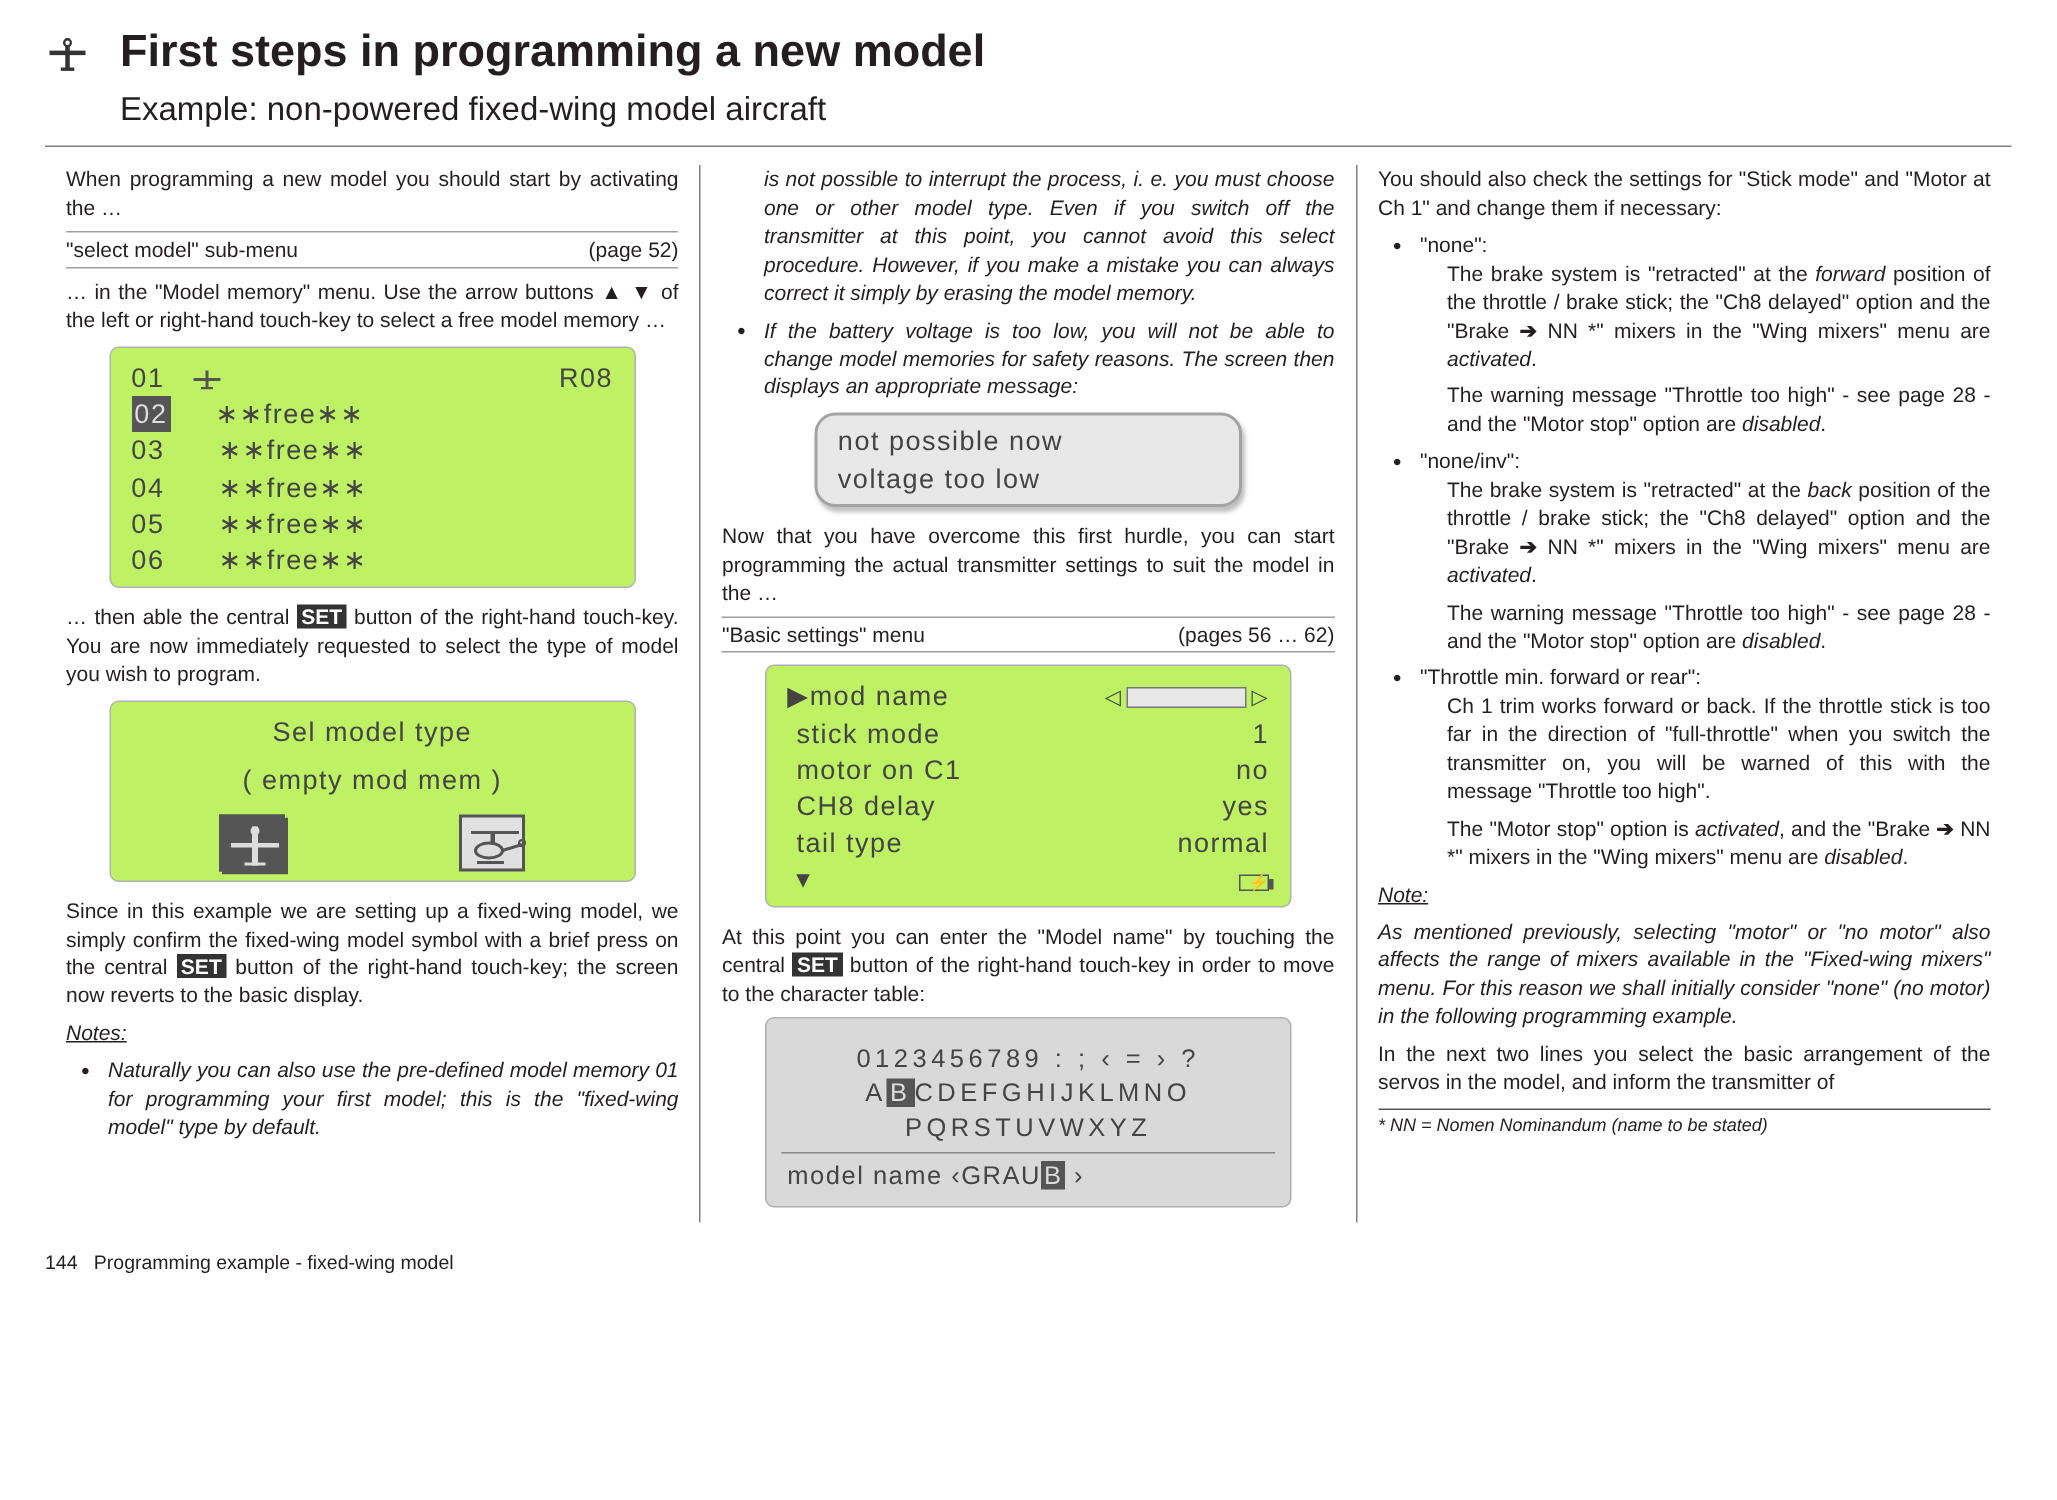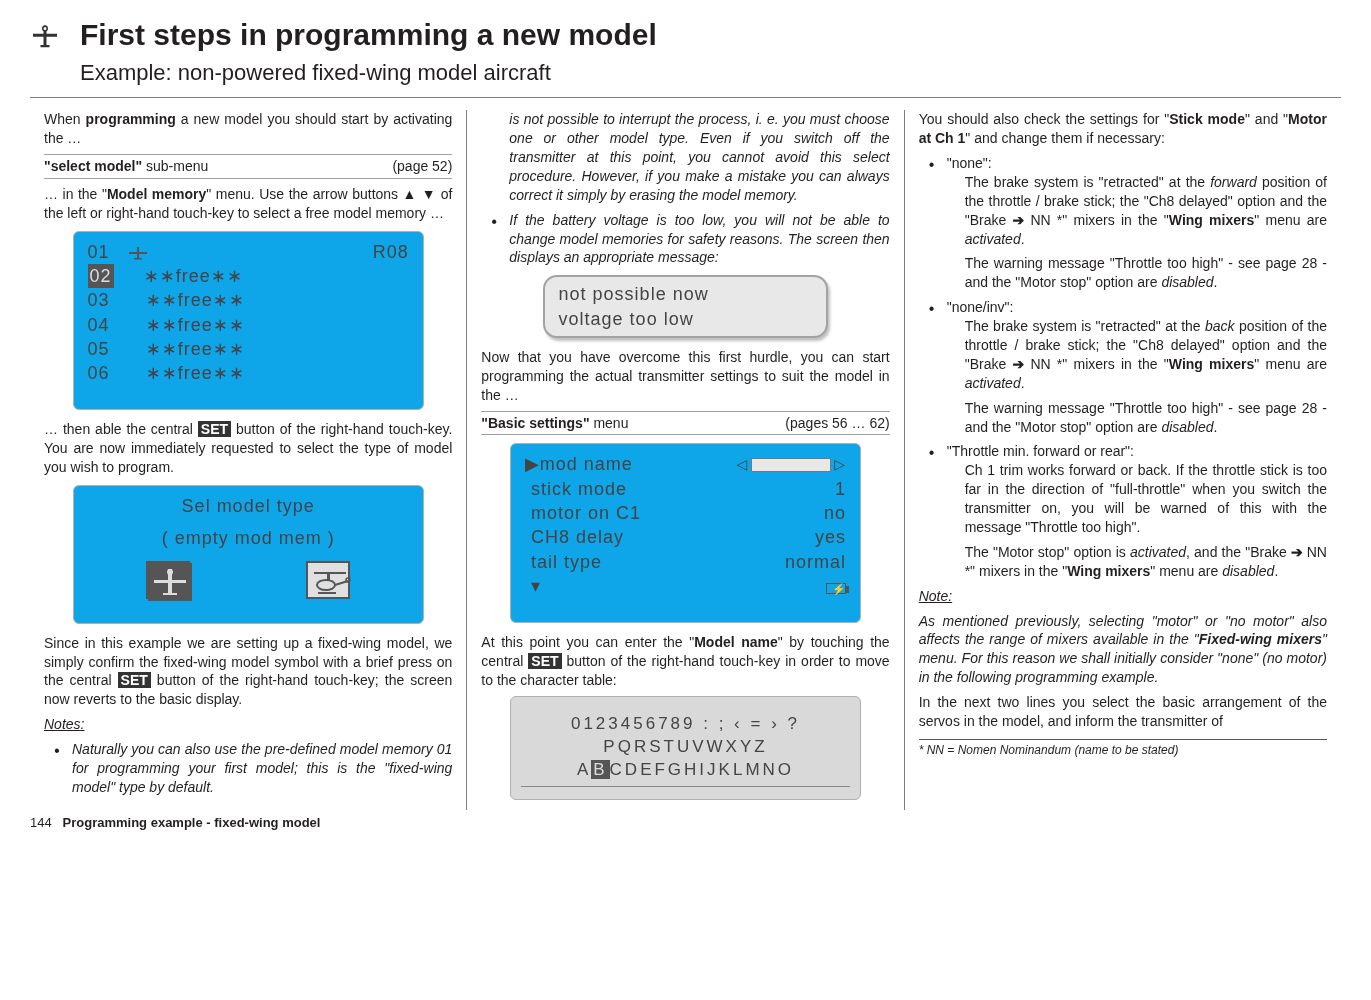--- a/index.html
+++ b/index.html
@@ -15,34 +15,34 @@
   }
   .header { display: flex; align-items: flex-start; gap: 20px; padding-top: 15px; }
   .header-icon { width: 30px; height: 30px; margin-top: 6px; }
   .title-main { font-size: 30px; font-weight: bold; margin: 0; }
   .title-sub { font-size: 22px; font-weight: normal; margin: 2px 0 0 0; }
   .divider { border: none; border-top: 1px solid #808080; margin: 10px 0 12px 0; }
   .columns { display: flex; gap: 0; }
   .col { flex: 1; padding: 0 14px; }
   .col:not(:last-child) { border-right: 1px solid #808080; }
   p { margin: 0 0 6px 0; text-align: justify; }
-  .bold { font-weight: bold; }
+  .bold { font-weight: normal; }
   .menu-row {
     display: flex;
     justify-content: space-between;
     border-top: 1px solid #a0a0a0;
     border-bottom: 1px solid #a0a0a0;
     padding: 2px 0;
     margin: 6px 0;
   }
   .screen-box {
-    background: #0ea5e9;
+    background: #bef264;
     border-radius: 6px;
     border: 1px solid #b0b0b0;
-    padding: 8px 14px 24px 14px;
+    padding: 8px 14px 6px 14px;
     font-family: Arial, sans-serif;
     font-size: 18px;
     letter-spacing: 1px;
     color: #444;
     margin: 8px auto 10px auto;
     width: 86%;
   }
   .screen-msg {
     background: #e8e8e8;
     border: 2px solid #a3a3a3;
@@ -75,21 +75,21 @@
     border-radius: 6px;
     border: 1px solid #b0b0b0;
     padding: 8px 14px;
     font-family: Arial, sans-serif;
     font-size: 17px;
     letter-spacing: 3px;
     color: #444;
     margin: 4px auto 10px auto;
     width: 86%;
   }
-  .page-num { font-size: 13px; margin-top:4px; }
+  .page-num { font-size: 13px; margin-top:18px; }
   .footnote-rule { border:none; border-top:1.5px solid #555; margin:8px 0 2px 0; width:100%; }
   .footnote { font-style: italic; font-size: 12px; }
   .right-arrow { font-weight: bold; }
   svg { display:block; }
   .sc-row { display:flex; justify-content:space-between; align-items:center; }
   .arrow-sym { font-size:14px; }
   .batt-icon { display:inline-block; border:1.5px solid #555; width:20px; height:11px; position:relative; top:2px; }
   .batt-icon::after { content:""; position:absolute; right:-4px; top:2px; width:3px; height:7px; background:#555;}
   .batt-icon .bolt { position:absolute; left:5px; top:-2px; font-size:11px; }
 </style>
@@ -244,23 +244,24 @@
         </div>
     </div>
 
     <p>
       <span>At this point you can enter the "</span><span class="bold">Model name</span><span>" by touching the central </span><span class="set-badge">SET</span><span> button of the right-hand touch-key in order to move to the character table:</span>
     </p>
 
     <div class="screen-char">
       <div style="height:8px;"></div>
       <div style="text-align:center;">0123456789 : ; ‹ = › ?</div>
+      <div style="text-align:center;"><span> A</span><span class="inv-char">B</span><span>CDEFGHIJKLMNO</span></div>
       <div style="text-align:center;">PQRSTUVWXYZ</div>
-      <div style="text-align:center;"><span> A</span><span class="inv-char">B</span><span>CDEFGHIJKLMNO</span></div>
       <hr>
+      <div style="letter-spacing:1px;"><span>model  name </span><span>‹GRAU</span><span class="inv-char">B</span><span>     ›</span></div>
     </div>
   </div>
 
   <div class="col">
     <p>
       <span>You should also check the settings for "</span><span class="bold">Stick mode</span><span>" and "</span><span class="bold">Motor at Ch 1</span><span>" and change them if necessary:</span>
     </p>
 
     <ul class="bullets">
       <li>

